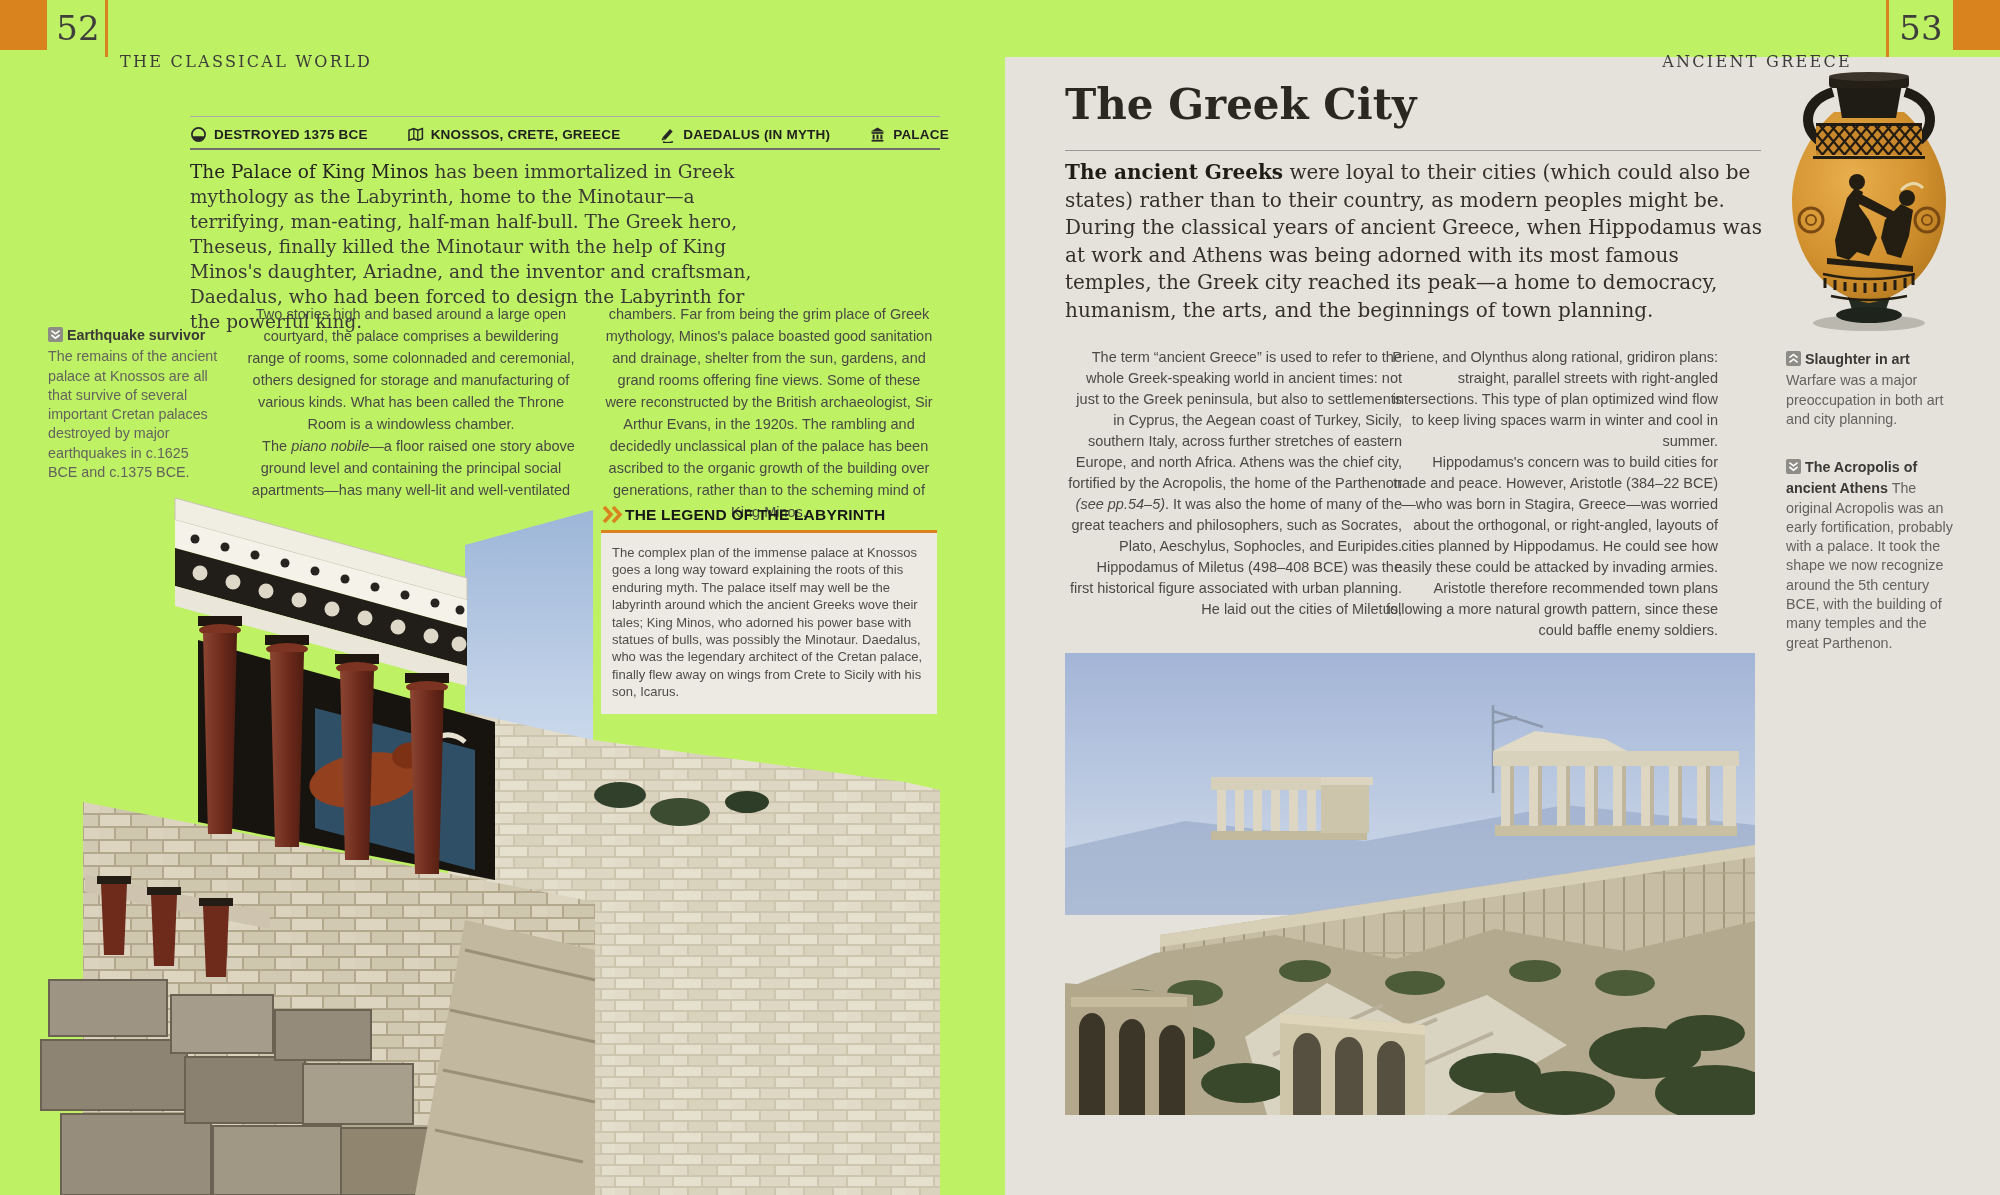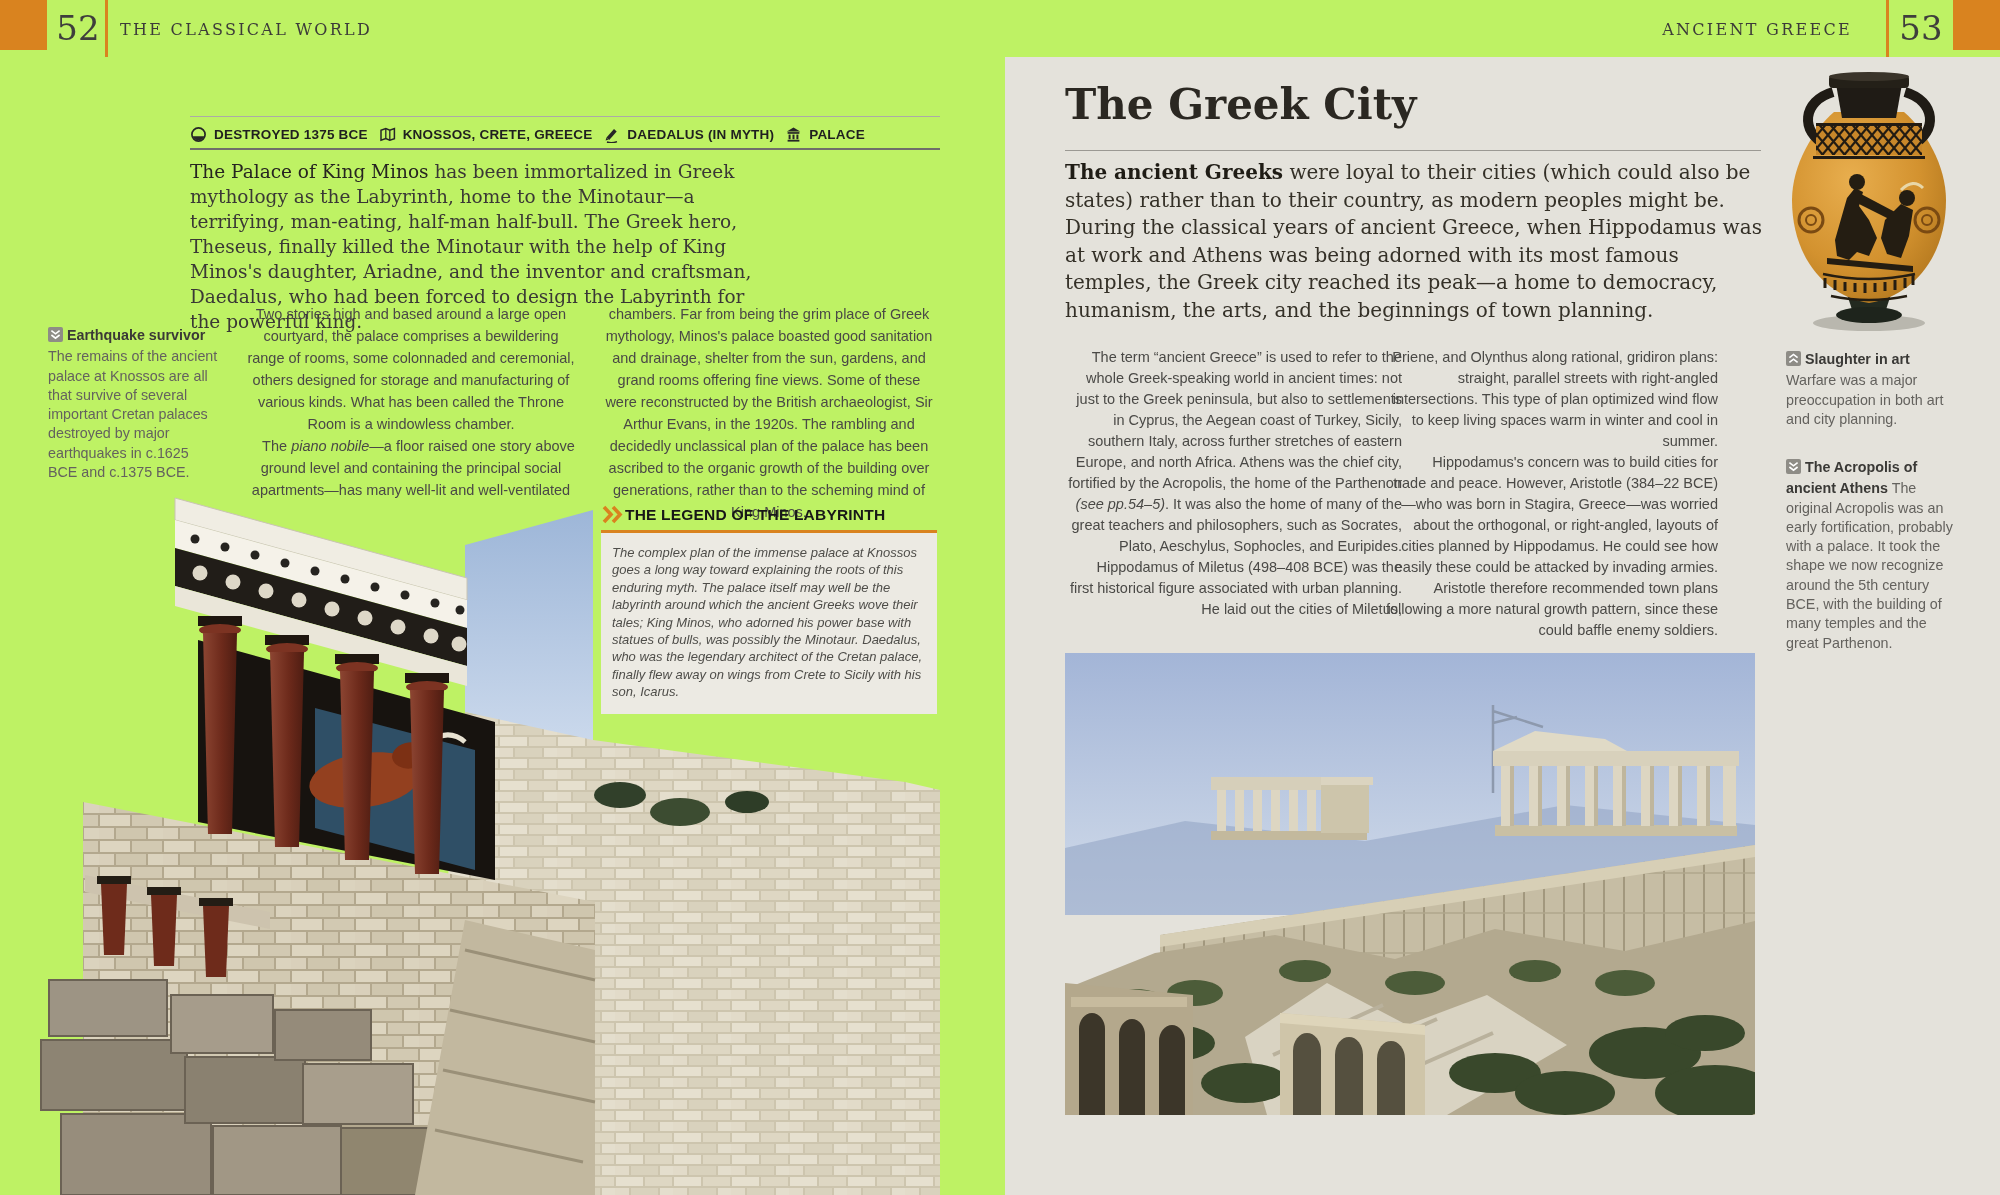--- a/index.html
+++ b/index.html
@@ -5,46 +5,46 @@
   html,body{margin:0;padding:0;background:#888;}
   #spread{position:relative;width:2000px;height:1195px;background:#bef264;overflow:hidden;
           font-family:"Liberation Sans",sans-serif;}
   .abs{position:absolute;}
 
   
   .hdr-square{width:47px;height:50px;background:#d9831f;}
   .hdr-num{width:46px;text-align:center;font-family:"DejaVu Serif",serif;font-weight:400;
            font-size:34px;color:#3f3e3c;}
   .hdr-bar{width:3px;height:57px;background:#d9831f;}
-  .hdr-section{font-family:"DejaVu Serif",serif;font-size:16px;letter-spacing:2.3px;color:#3c3b39;}
+  .hdr-section{font-family:"DejaVu Serif",serif;font-size:16px;letter-spacing:2.3px;color:#3c3b39;margin-top:32px;}
 
   
   .right-bg{left:1005px;top:57px;width:995px;height:1138px;background:#e4e2db;}
 
   
   .lp-title{font-family:"DejaVu Serif",serif;font-size:29px;font-weight:400;color:#4b4a47;}
   .rule-thin{height:1px;background:#acaba6;}
   .rule-med{height:2px;background:#6f6e6a;}
-  .factbar{display:flex;gap:11px;height:24px;}
+  .factbar{display:flex;gap:39px;height:24px;}
   .fact{display:flex;align-items:center;gap:7px;}
   .fact span{font-size:13.5px;font-weight:bold;color:#1f1f1f;letter-spacing:.2px;white-space:nowrap;}
   .intro{font-family:"DejaVu Serif",serif;font-size:18.5px;line-height:25px;color:#3a3835;}
   .intro b{font-weight:normal;color:#262420;}
   .bodycol{font-size:14.5px;line-height:22px;color:#4a4946;text-align:center;}
   .bodycol p{margin:0;}
   .bodycol .indent{text-indent:15px;}
   .side{font-size:14.3px;line-height:19.3px;color:#64625e;}
   .side .t{font-weight:bold;color:#3a3936;}
   .side .ic{display:inline-block;vertical-align:-2px;margin-right:4px;}
 
   
   .legend-title{display:flex;align-items:center;gap:0;}
   .legend-title span{font-size:15.5px;font-weight:bold;color:#171717;letter-spacing:.2px;}
   .legend-rule{height:3px;background:#d9831f;margin-top:6px;}
-  .legend-body{background:#eceae3;padding:11px 11px 13px 11px;font-size:13px;line-height:17.4px;color:#4e4d49;font-style:italic;}
+  .legend-body{background:#eceae3;padding:11px 11px 13px 11px;font-size:13px;line-height:17.4px;color:#4e4d49;}
 
   
   .rp-title{font-family:"DejaVu Serif",serif;font-size:42px;font-weight:bold;color:#2b2822;}
   .introR{font-family:"DejaVu Serif",serif;font-size:20px;line-height:27.5px;color:#343027;}
   .introR b{color:#1f1c15;}
   .bodycolR{font-size:14.5px;line-height:21px;color:#4a4946;}
   .bodycolR p{margin:0;text-align:right;}
   .bodycolR .indent{text-indent:15px;}
   .photo-frame{overflow:hidden;}
   em{font-style:italic;}

